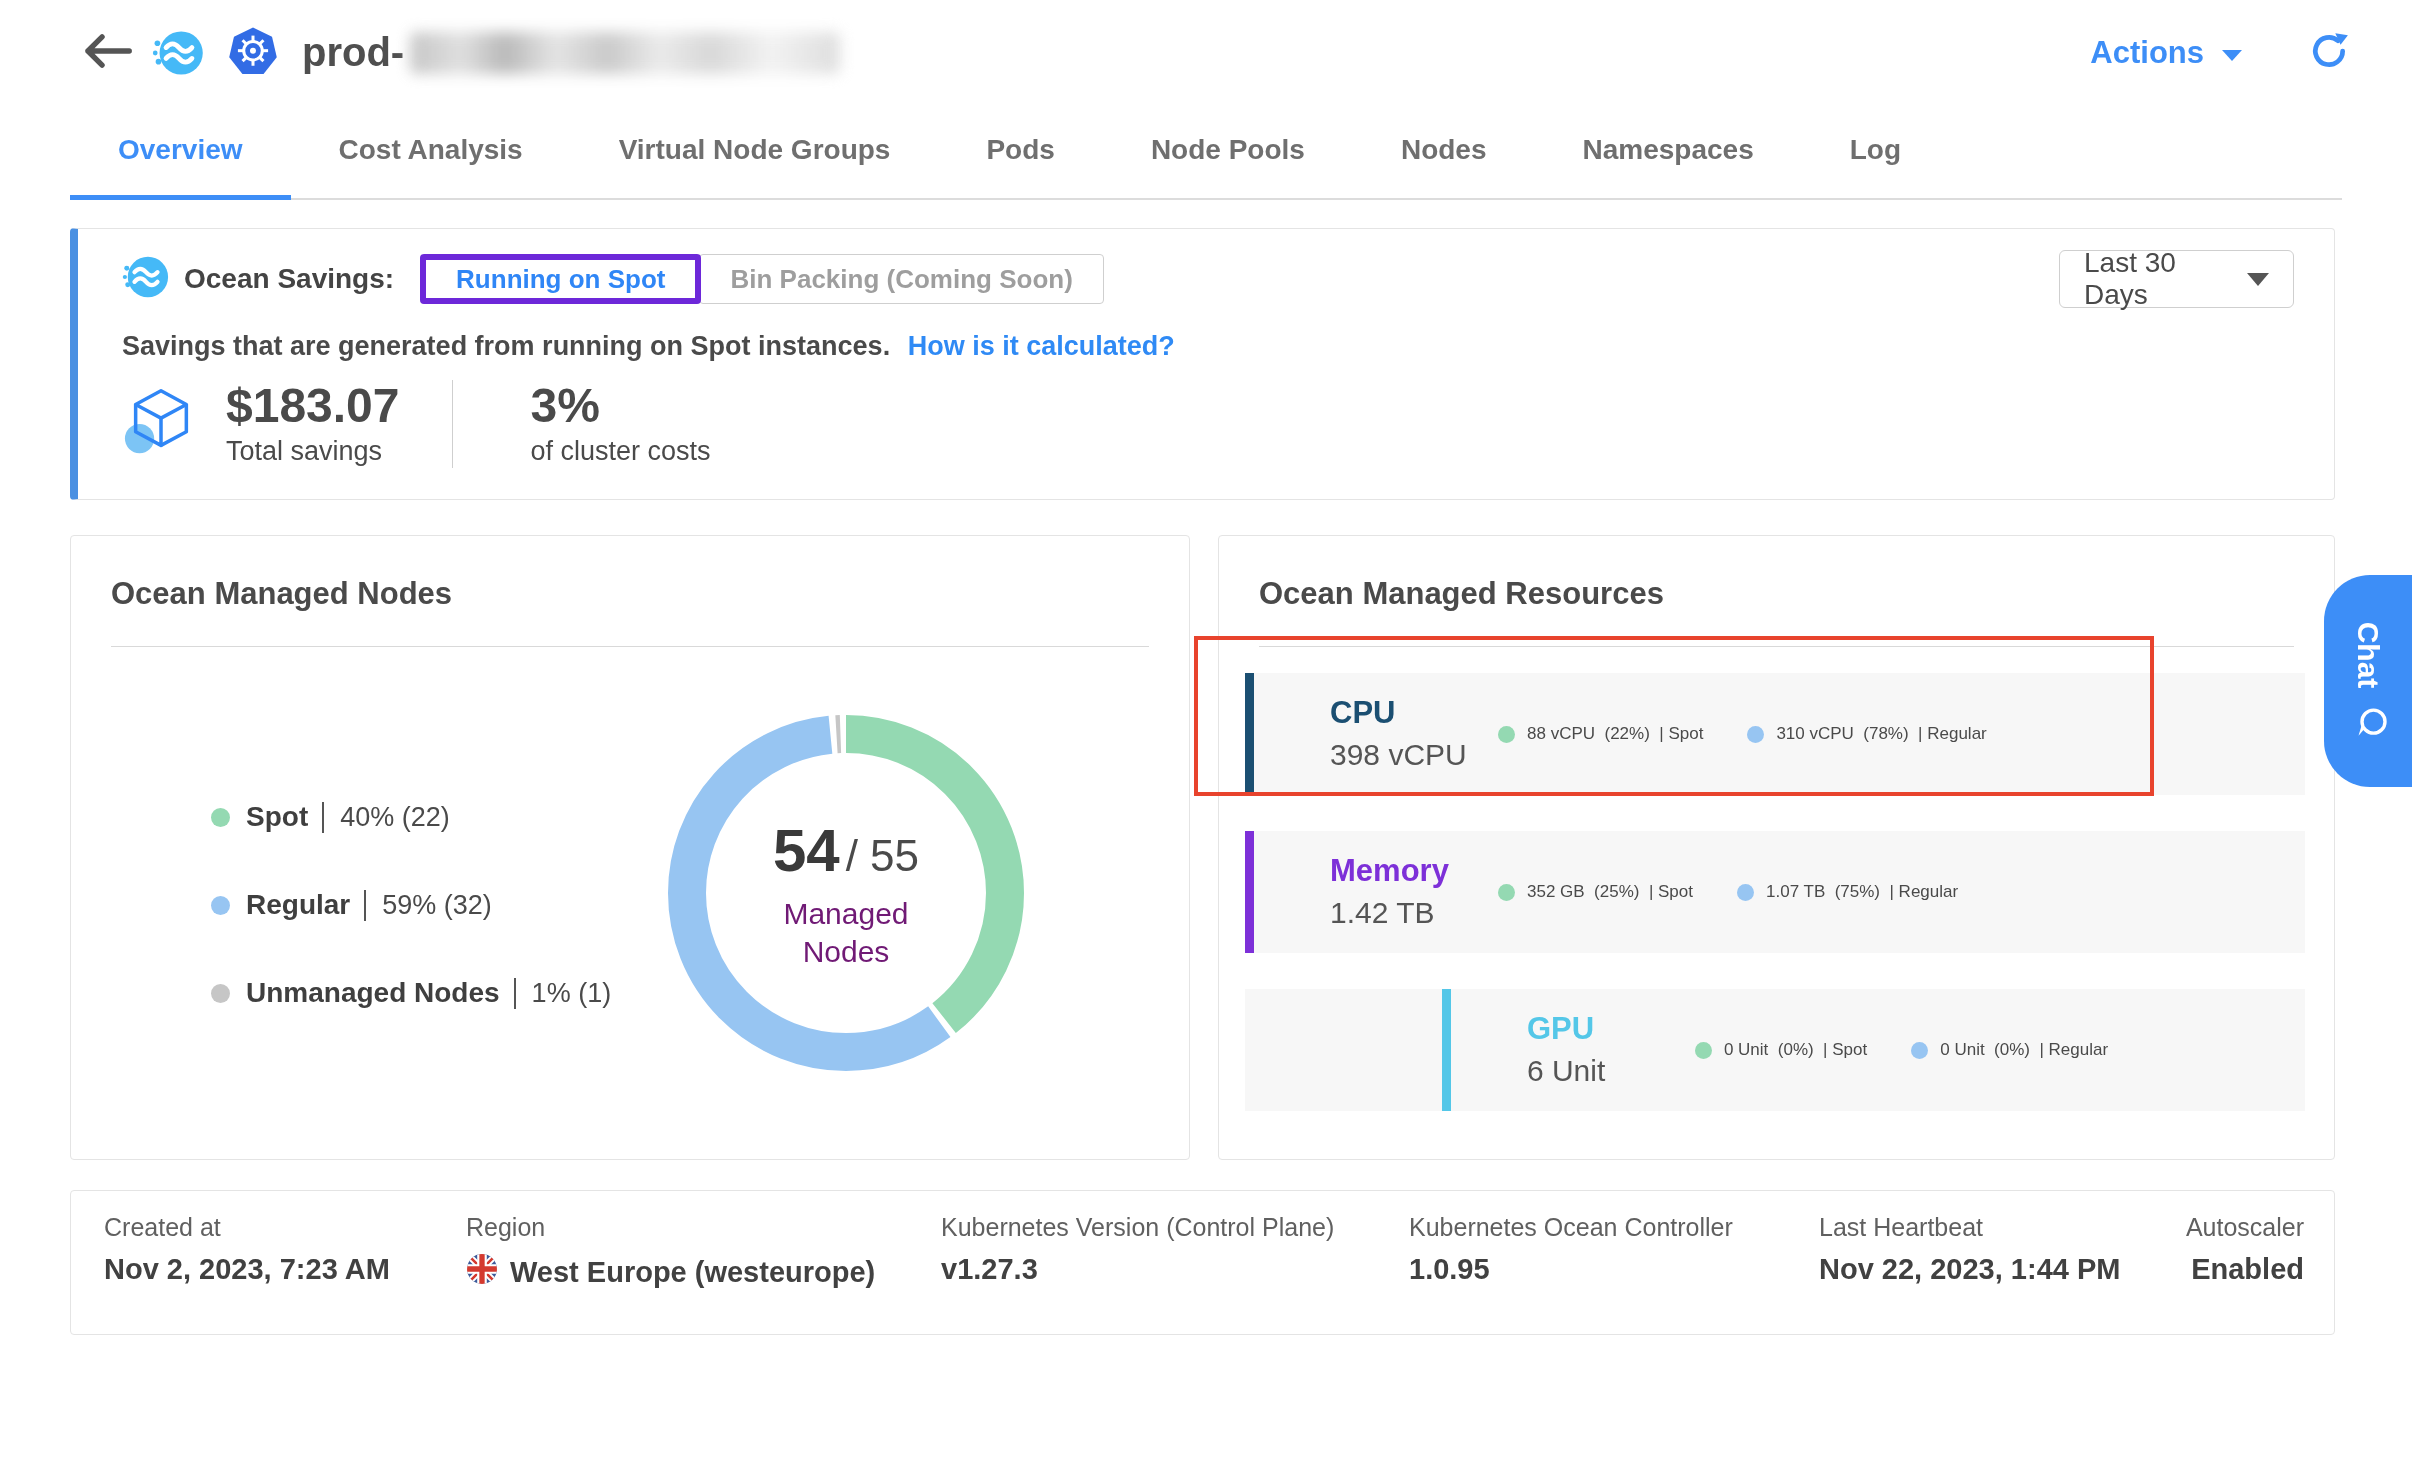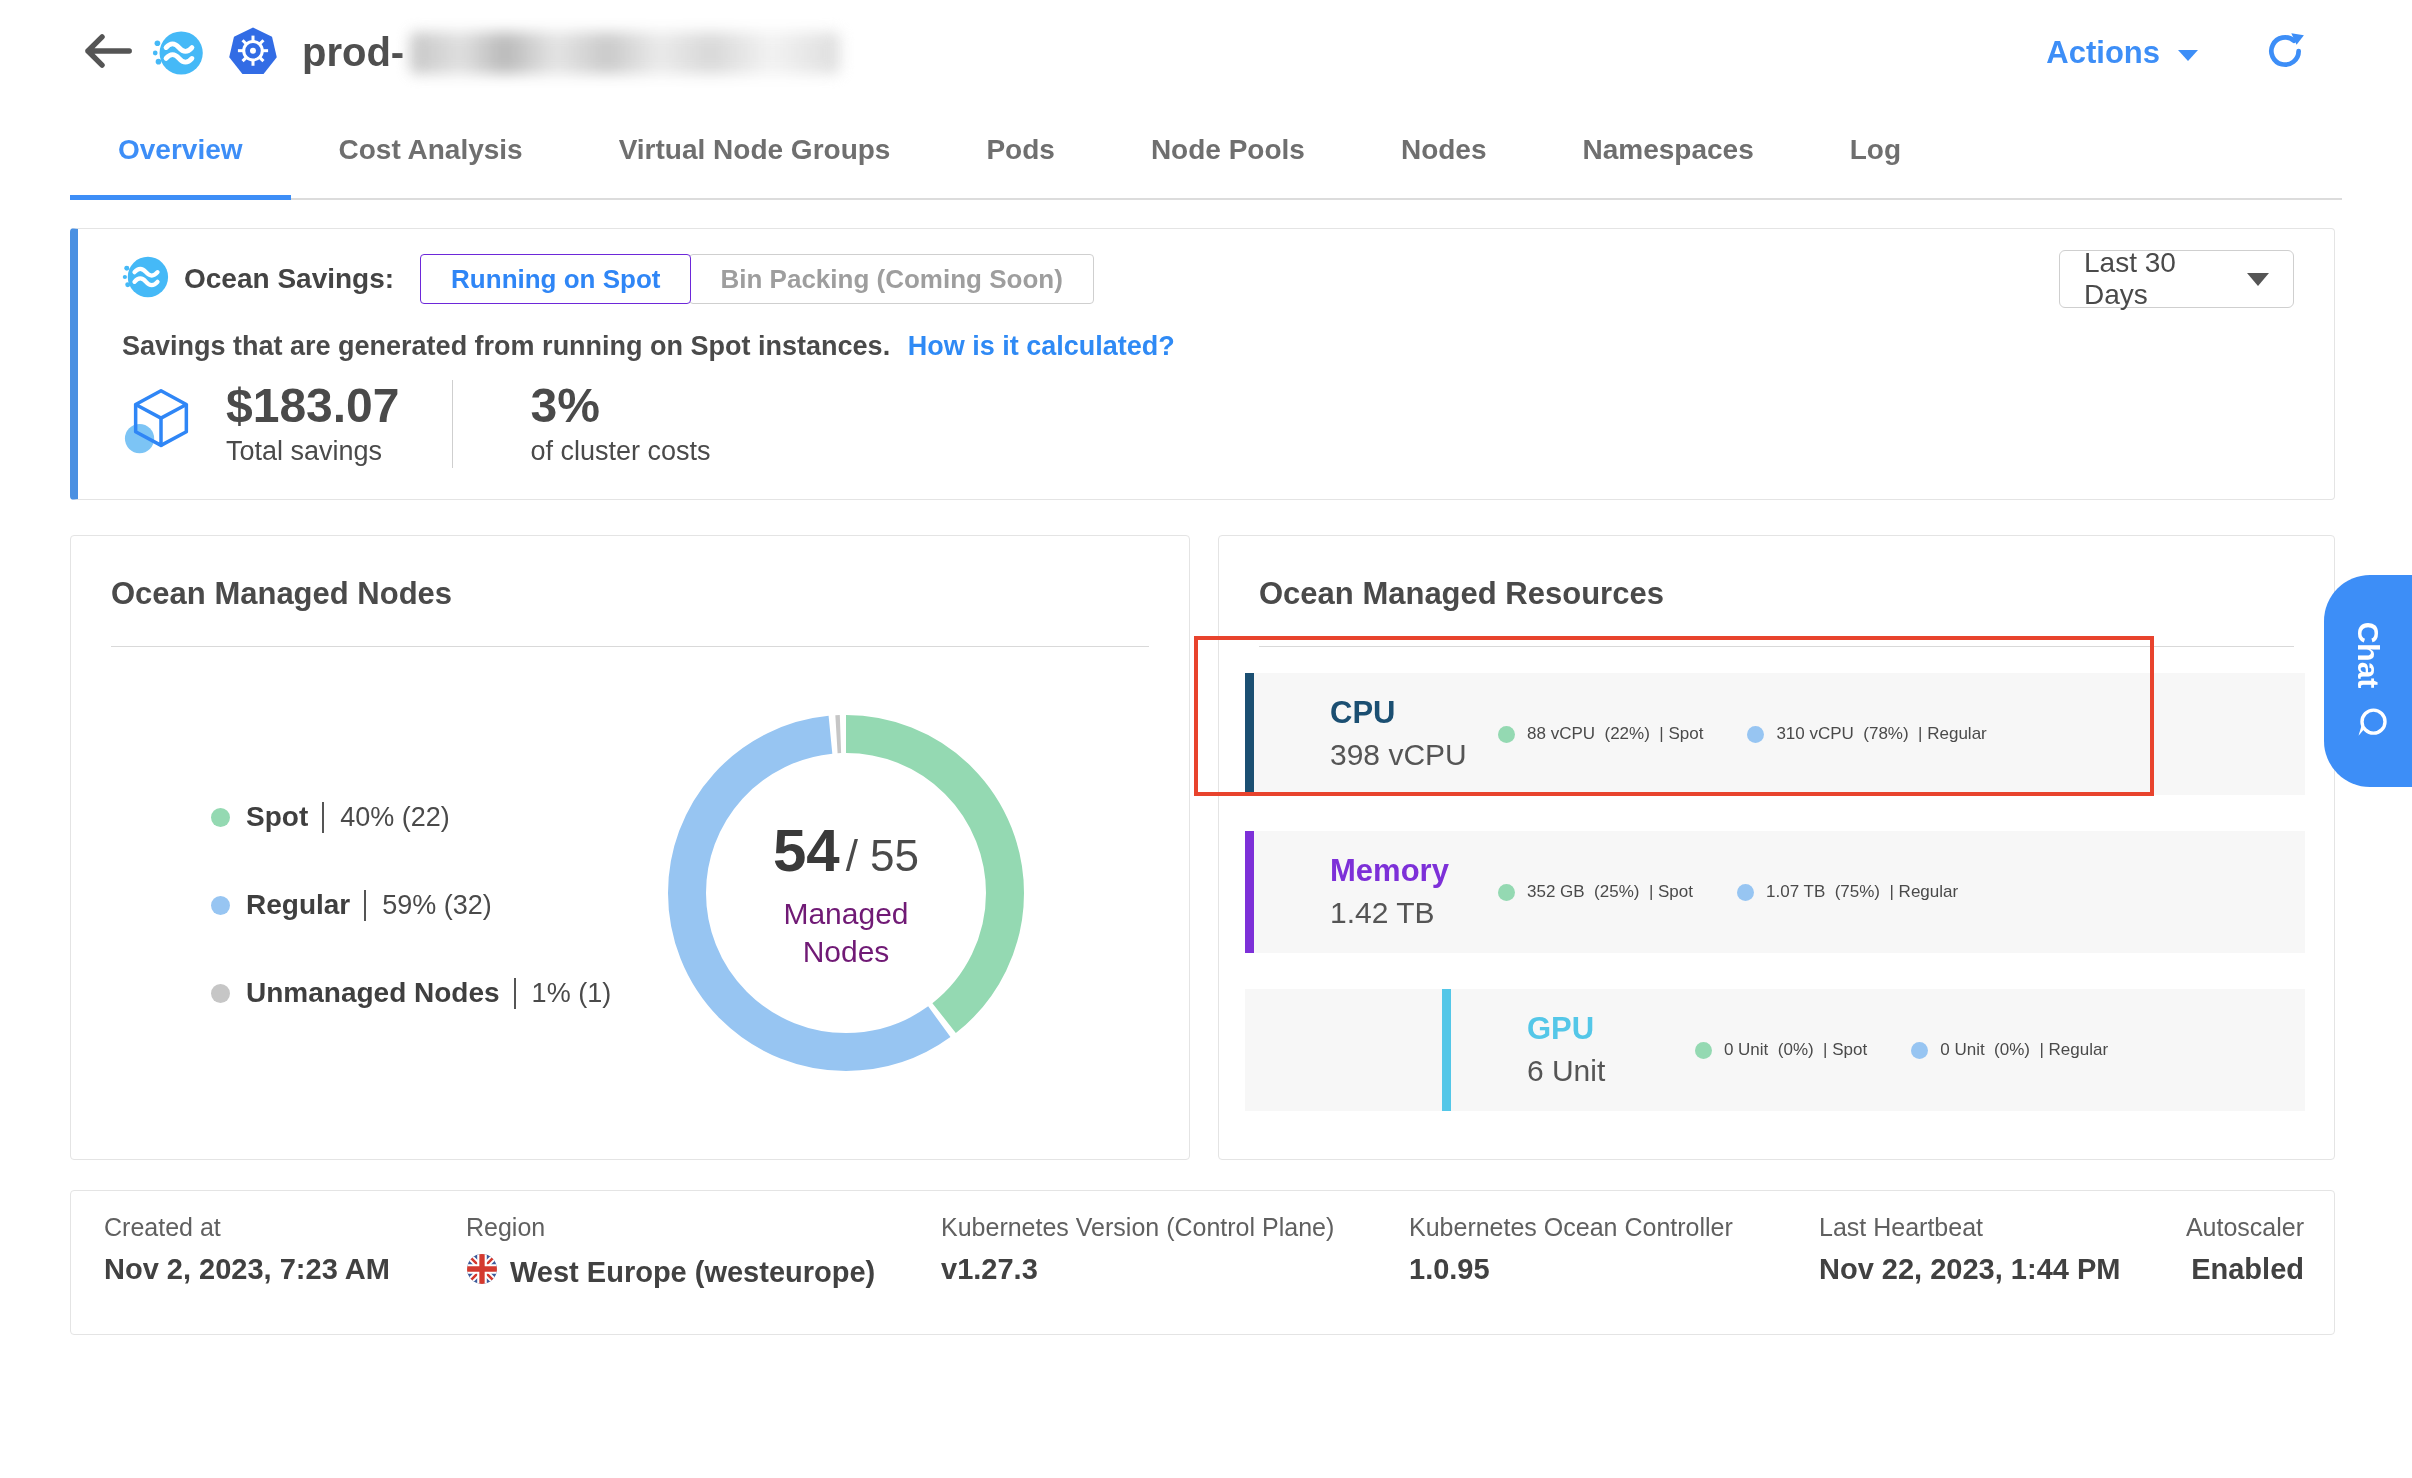--- a/index.html
+++ b/index.html
@@ -2,21 +2,21 @@
 <html><head>
 <meta charset="utf-8">
 <style>
   * { margin:0; padding:0; box-sizing:border-box; }
   html,body { width:2412px; height:1478px; background:#ffffff;
     font-family:"Liberation Sans", sans-serif; color:#4a4a4a; overflow:hidden; }
   body { position:relative; }
 
   
   .header { position:absolute; top:0; left:0; width:2412px; height:105px;
-    display:flex; align-items:center; padding:0 106px 0 82px; background:#fff; }
+    display:flex; align-items:center; padding:0 62px 0 82px; background:#fff; }
   .back-btn { width:52px; height:40px; cursor:pointer; display:flex; align-items:center; }
   .logo { margin-left:18px; display:flex; align-items:center; }
   .page-title { margin-left:20px; font-size:40px; font-weight:bold; color:#4f4f4f;
     display:flex; align-items:center; }
   .redact { display:inline-block; width:430px; height:42px; margin-left:6px; border-radius:6px;
     background:linear-gradient(90deg,#b9b9b9 0%,#d8d8d8 12%,#a9a9a9 22%,#dedede 34%,#bdbdbd 46%,#e6e6e6 58%,#cfcfcf 70%,#f0f0f0 84%,#d6d6d6 100%);
     filter:blur(7px); opacity:.8; }
   .header-right { margin-left:auto; display:flex; align-items:center; gap:64px; }
   .actions-btn { display:flex; align-items:center; gap:16px; font-size:31px; font-weight:bold;
     color:#3d8ef7; cursor:pointer; }
@@ -32,21 +32,21 @@
   .card { position:absolute; background:#fff; border:1px solid #e4e4e4; border-radius:4px; }
 
   
   .savings-card { top:228px; left:70px; right:77px; height:272px;
     border-left:8px solid #4a90e2; padding:20px 40px 0 44px; }
   .savings-row1 { display:flex; align-items:center; height:60px; }
   .savings-label { font-size:28px; font-weight:bold; color:#444; margin-left:14px; }
   .toggle-group { display:flex; margin-left:26px; }
   .toggle-btn { height:50px; display:flex; align-items:center; padding:0 30px;
     font-size:26px; font-weight:bold; border-radius:4px; cursor:pointer; }
-  .toggle-btn.on { border:1px solid #6d28d9; color:#2f86f6; position:relative; z-index:1; background:#fff; }
+  .toggle-btn.on { border:6px solid #6d28d9; color:#2f86f6; position:relative; z-index:1; background:#fff; }
   .toggle-btn.off { border:1px solid #cfcfcf; color:#9e9e9e; margin-left:-2px; }
   .period-select { margin-left:auto; width:235px; height:58px; border:1px solid #cfcfcf;
     border-radius:6px; display:flex; align-items:center; padding:0 24px; font-size:28px;
     color:#4a4a4a; cursor:pointer; background:#fff; }
   .caret-down { width:0; height:0; border-left:11px solid transparent; border-right:11px solid transparent;
     border-top:13px solid #555; margin-left:auto; }
   .savings-row2 { margin-top:22px; font-size:27px; font-weight:bold; color:#4a4a4a; }
   .calc-link { color:#2f8af5; margin-left:10px; cursor:pointer; }
   .savings-row3 { margin-top:18px; display:flex; align-items:center; }
   .metric { margin-left:26px; }

